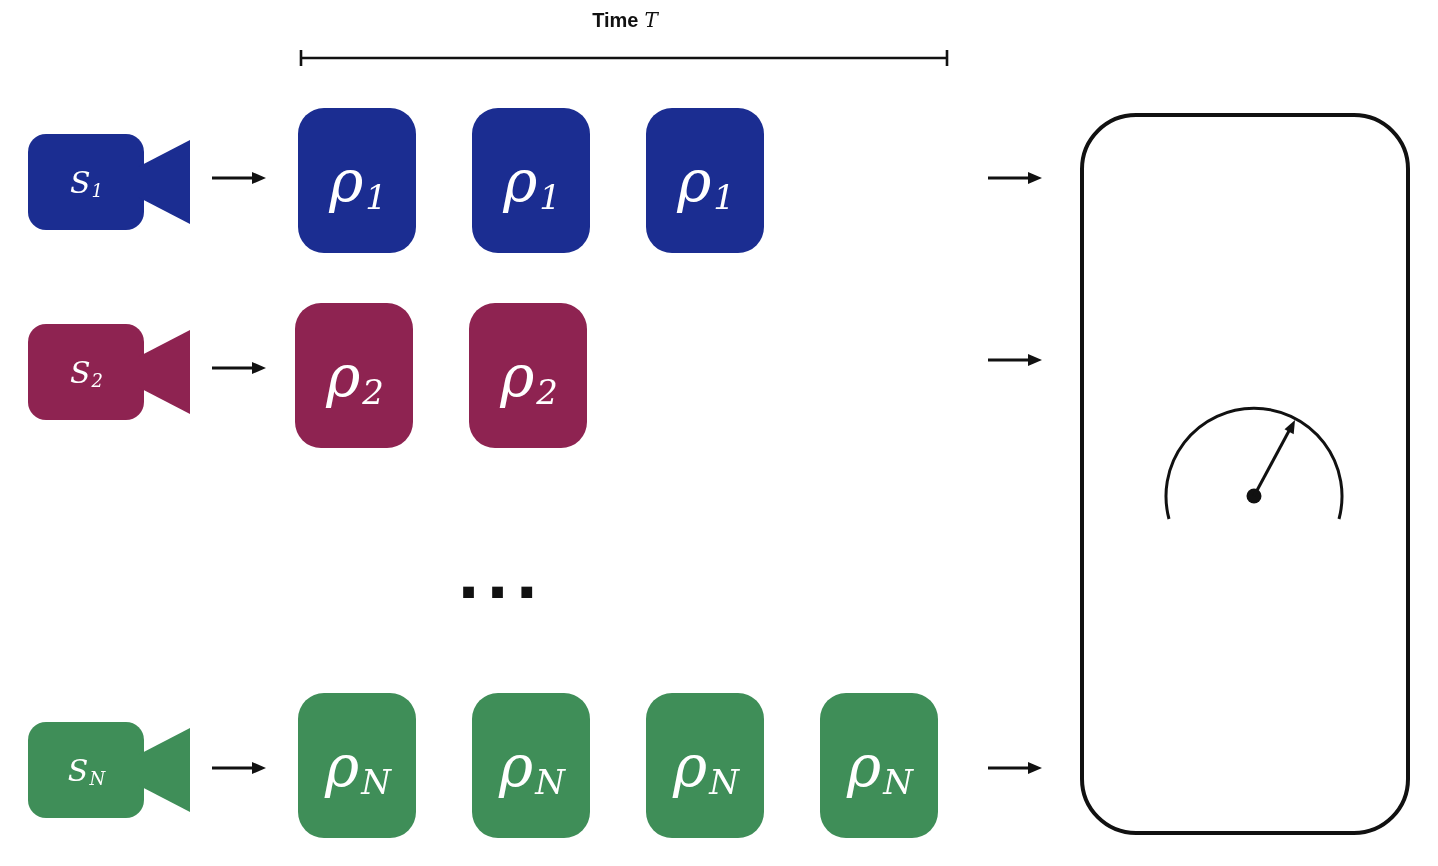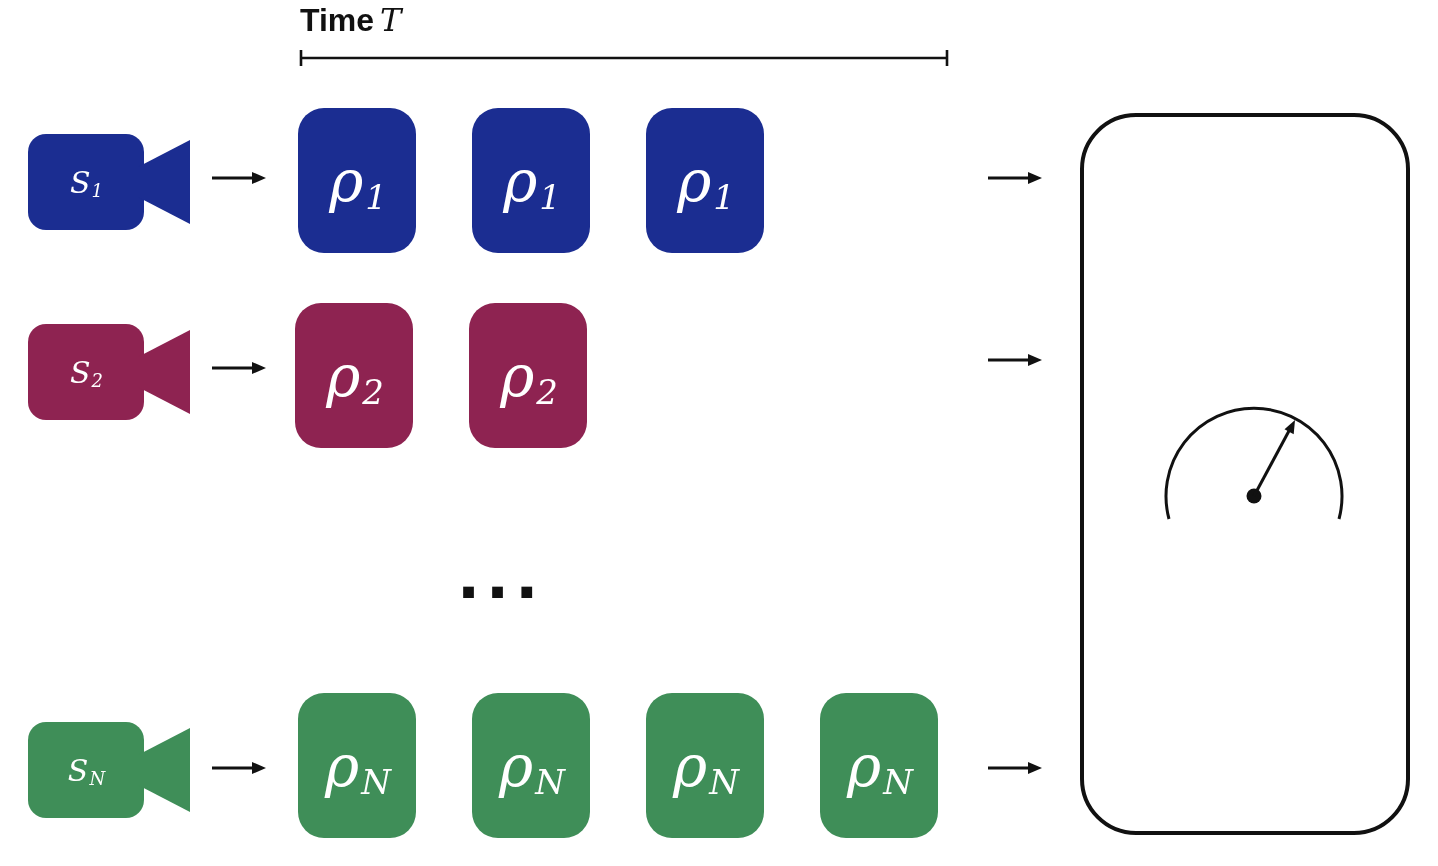--- a/index.html
+++ b/index.html
@@ -5,22 +5,22 @@
   html,body{margin:0;padding:0;background:#ffffff;}
   .canvas{
     position:relative;
     width:1438px;height:866px;
     background:#ffffff;
     font-family:"Liberation Sans", sans-serif;
     overflow:hidden;
   }
   
   .time-label{
-    position:absolute;left:300px;top:1px;width:650px;
-    font-size:32px;font-weight:700;color:#111;
+    position:absolute;left:300px;top:8px;width:650px;
+    text-align:center;font-size:20px;font-weight:700;color:#111;
   }
   .time-var{
     font-family:"DejaVu Serif", serif;font-style:italic;font-weight:500;
     margin-left:6px;
   }
   .bracket{position:absolute;left:298px;top:48px;}
   
   .source{position:absolute;left:28px;width:165px;height:112px;}
   .source svg{position:absolute;left:0;top:0;}
   .source-label{

